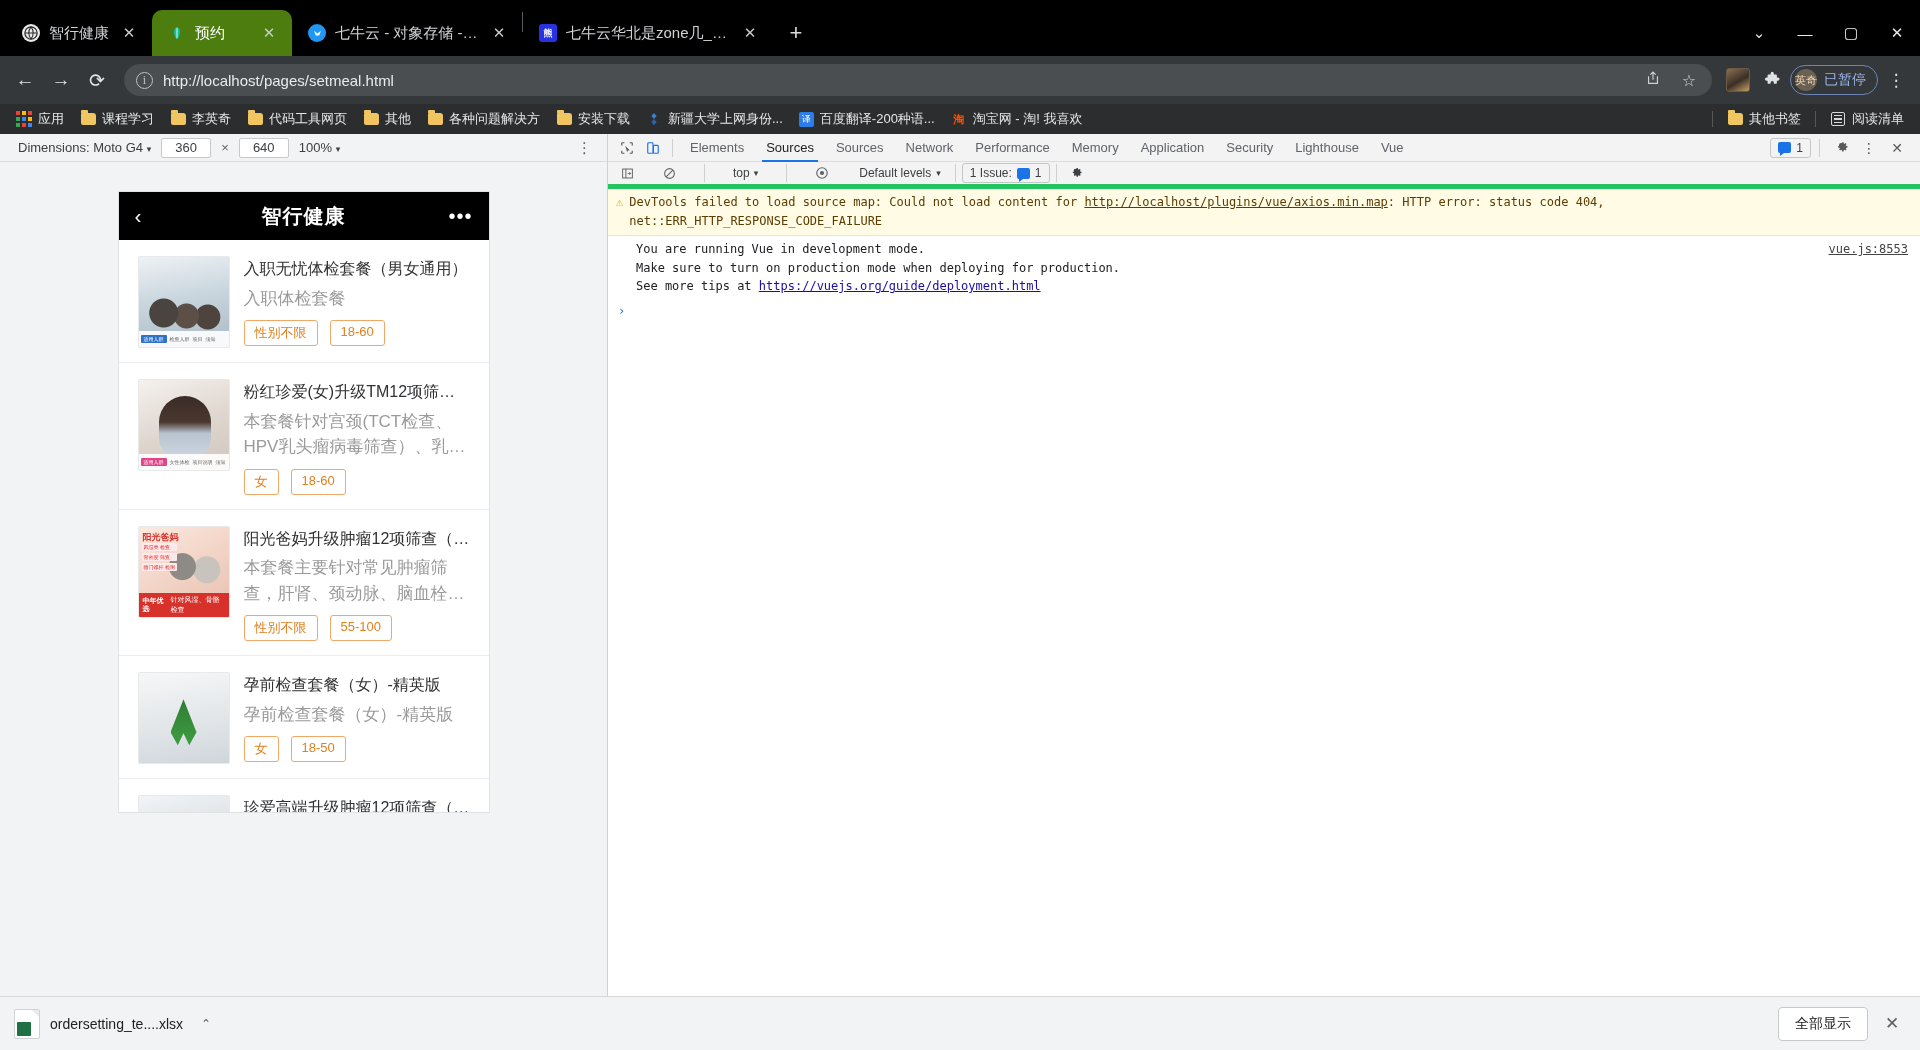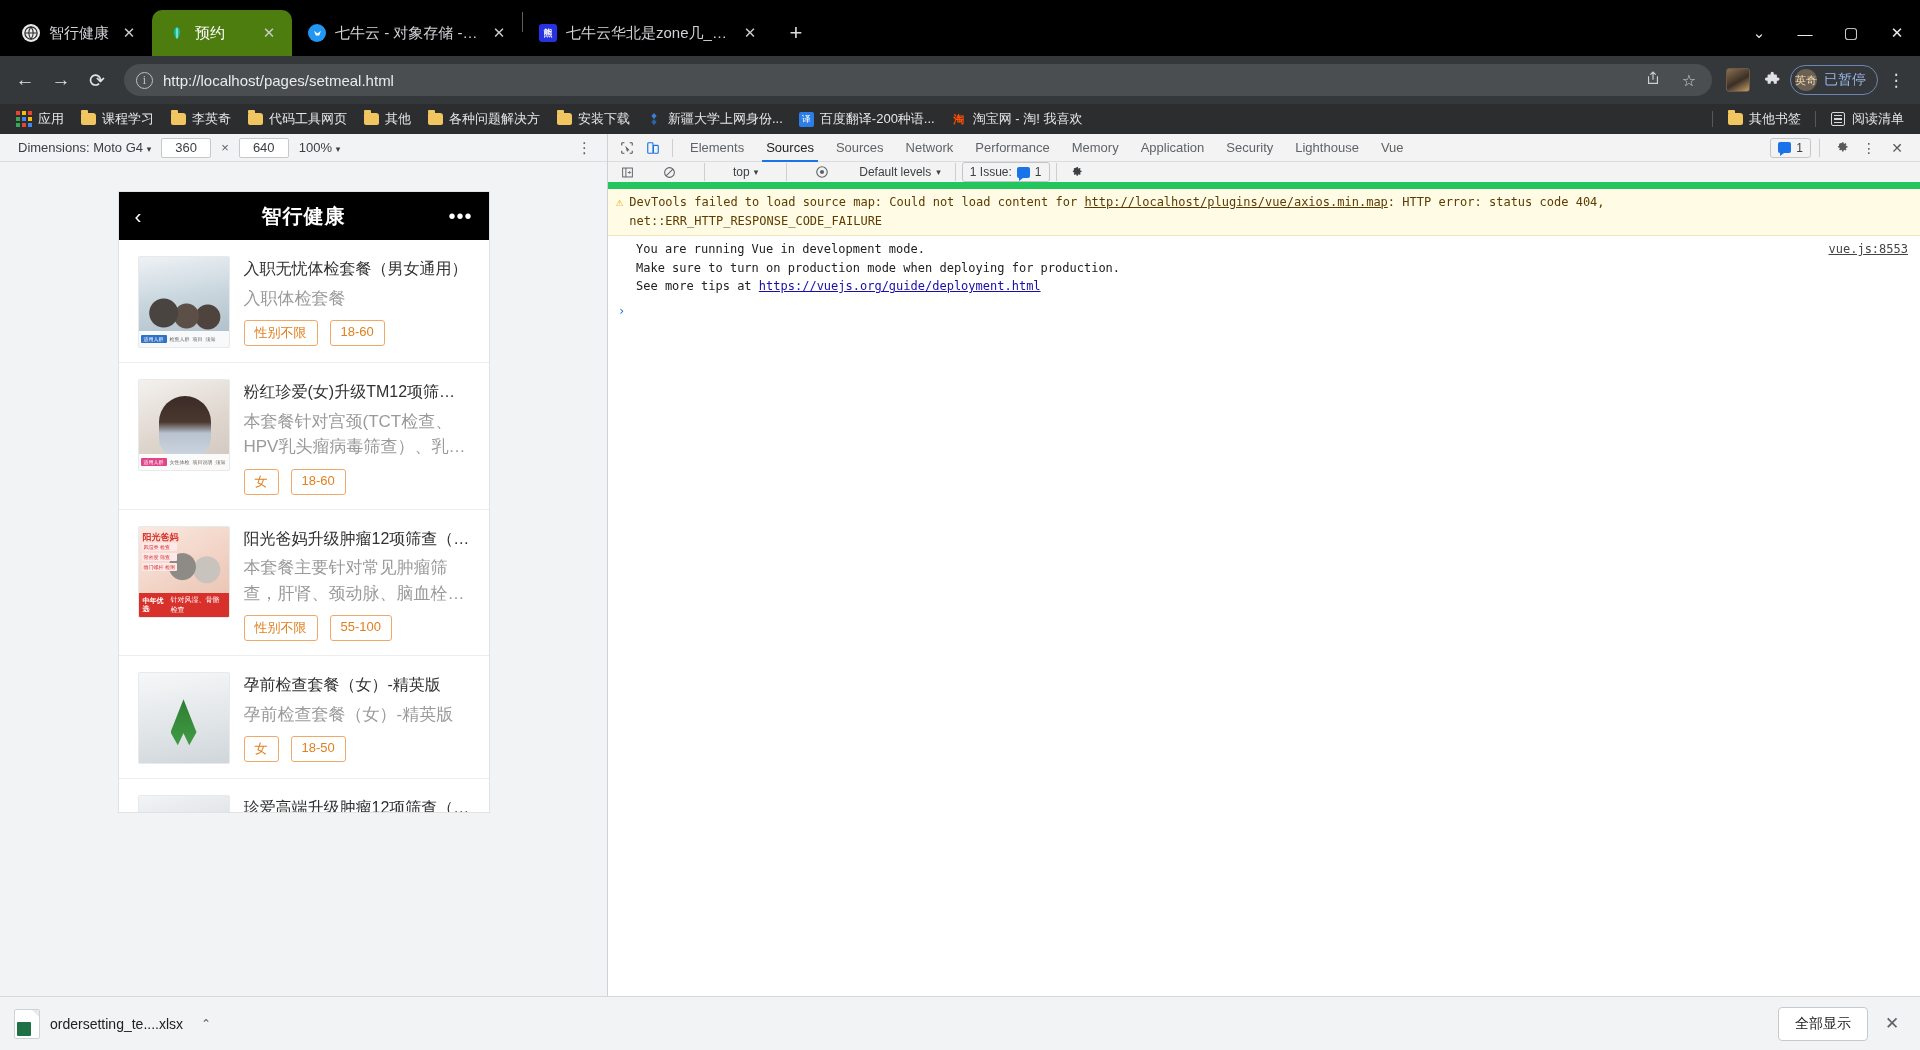--- a/index.html
+++ b/index.html
@@ -203,21 +203,21 @@
   .dt-tab.sel::after { content:""; position:absolute; left:7px; right:7px; bottom:0; height:2px; background:#1a73e8; }
   .dt-right { margin-left: auto; display: flex; align-items: center; gap: 2px; padding-right: 4px; }
   .issue-chip {
     display:flex; align-items:center; gap:5px; border:1px solid #c4c6c8; border-radius:3px;
     padding:1px 7px; font-size:12px; color:#3c4043; height:20px;
   }
   .msg-sq { width:13px; height:11px; background:#1a73e8; border-radius:2px; position:relative; }
   .msg-sq::after{content:"";position:absolute;left:2px;bottom:-3px;border-left:4px solid #1a73e8;border-bottom:3px solid transparent;}
 
   .console-filterbar {
-    height: 27px; background:#f3f3f3; border-bottom:7px solid #22c55e;
+    height: 27px; background:#f3f3f3; border-bottom:5px solid #22c55e;
     display:flex; align-items:center; gap:16px; padding:0 6px; flex:none;
   }
   .cf-ico { width:26px; height:22px; display:flex; align-items:center; justify-content:center; color:#5f6368; font-size:14px; }
   .ctx-sel { display:flex; align-items:center; gap:4px; font-size:12px; color:#3c4043; padding:0 6px; }
   .filter-input {
     flex:1; height:19px; border:1px solid #d0d2d4; border-radius:2px; background:#fff;
     font-size:12px; color:#3c4043; padding:0 6px; margin:0 6px; min-width:0;
     font-family: "Liberation Sans", sans-serif;
   }
   .levels { display:flex; align-items:center; gap:5px; font-size:12px; color:#3c4043; padding:0 8px; white-space:nowrap; }

